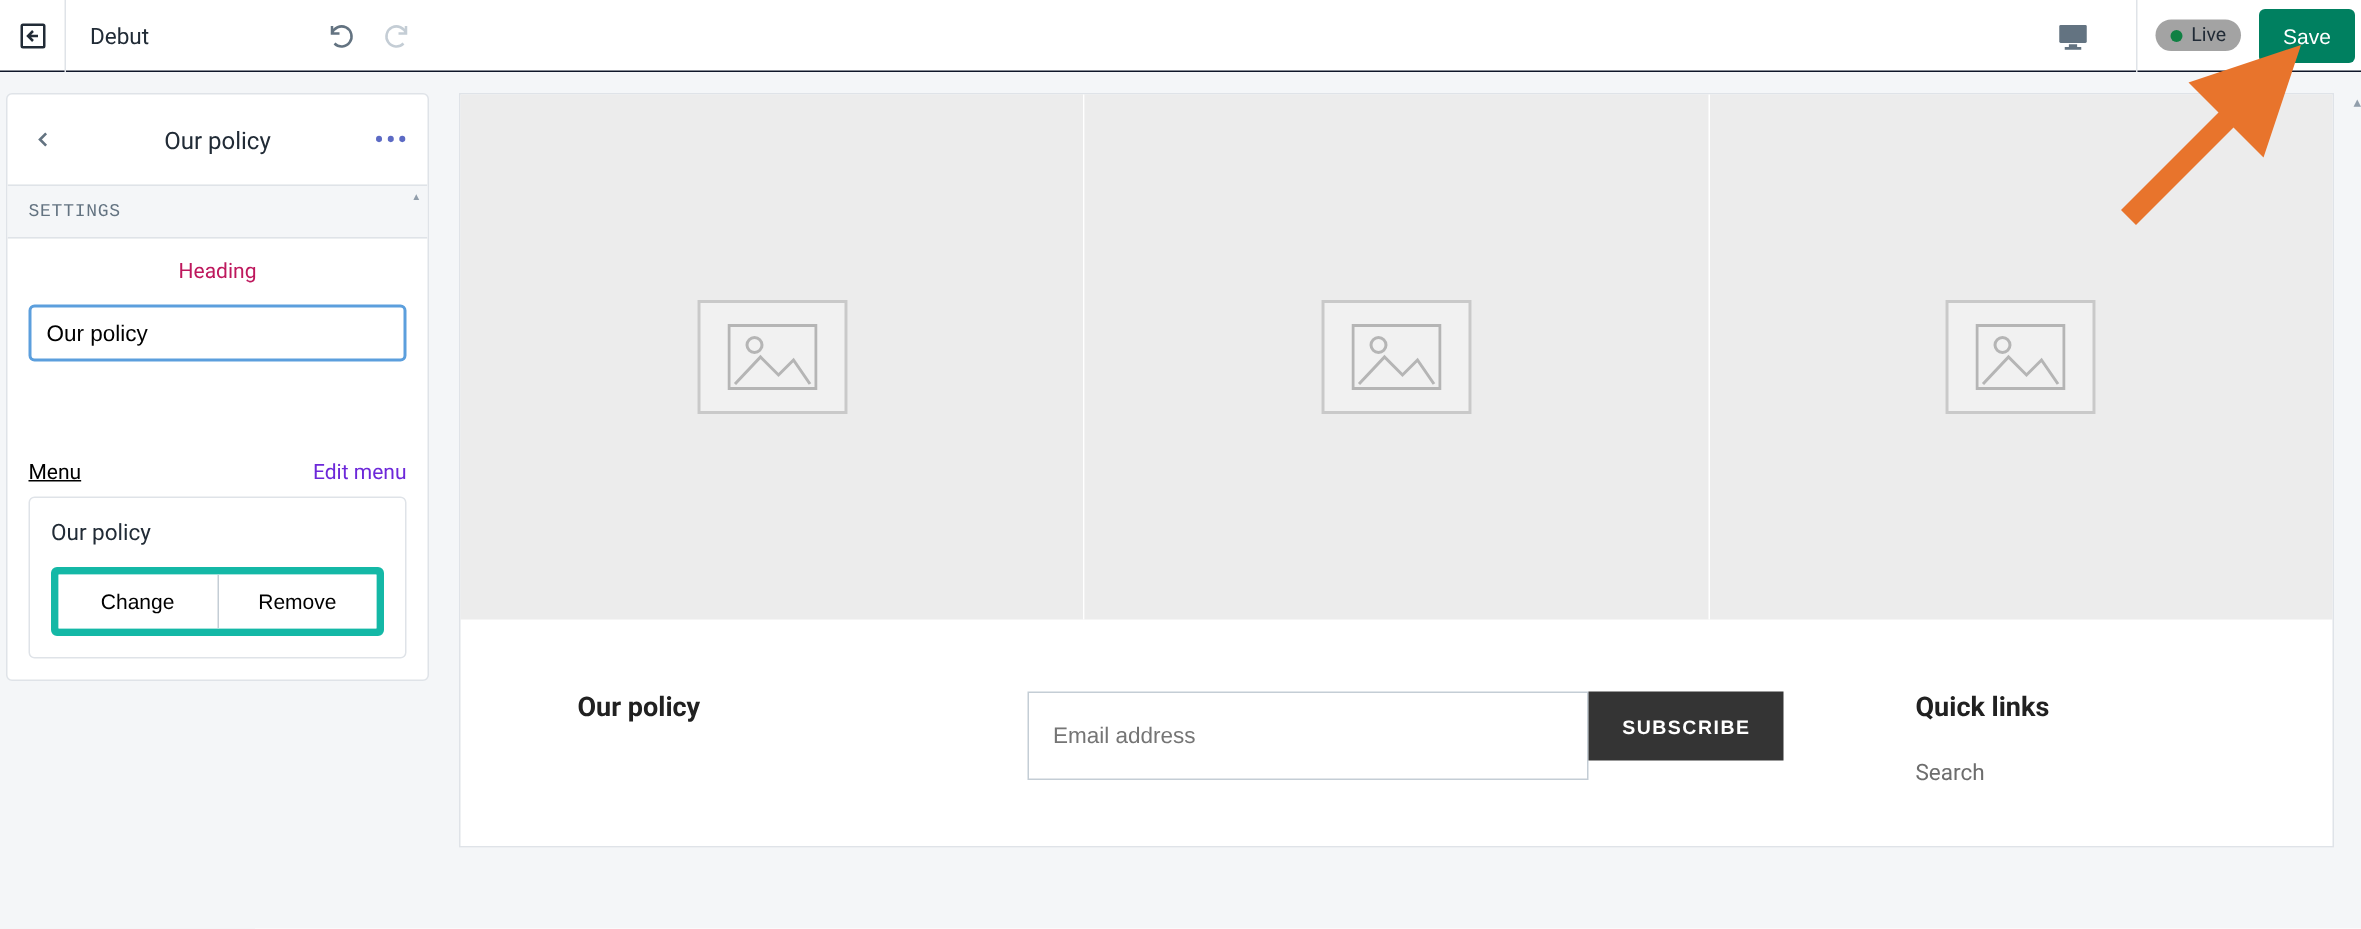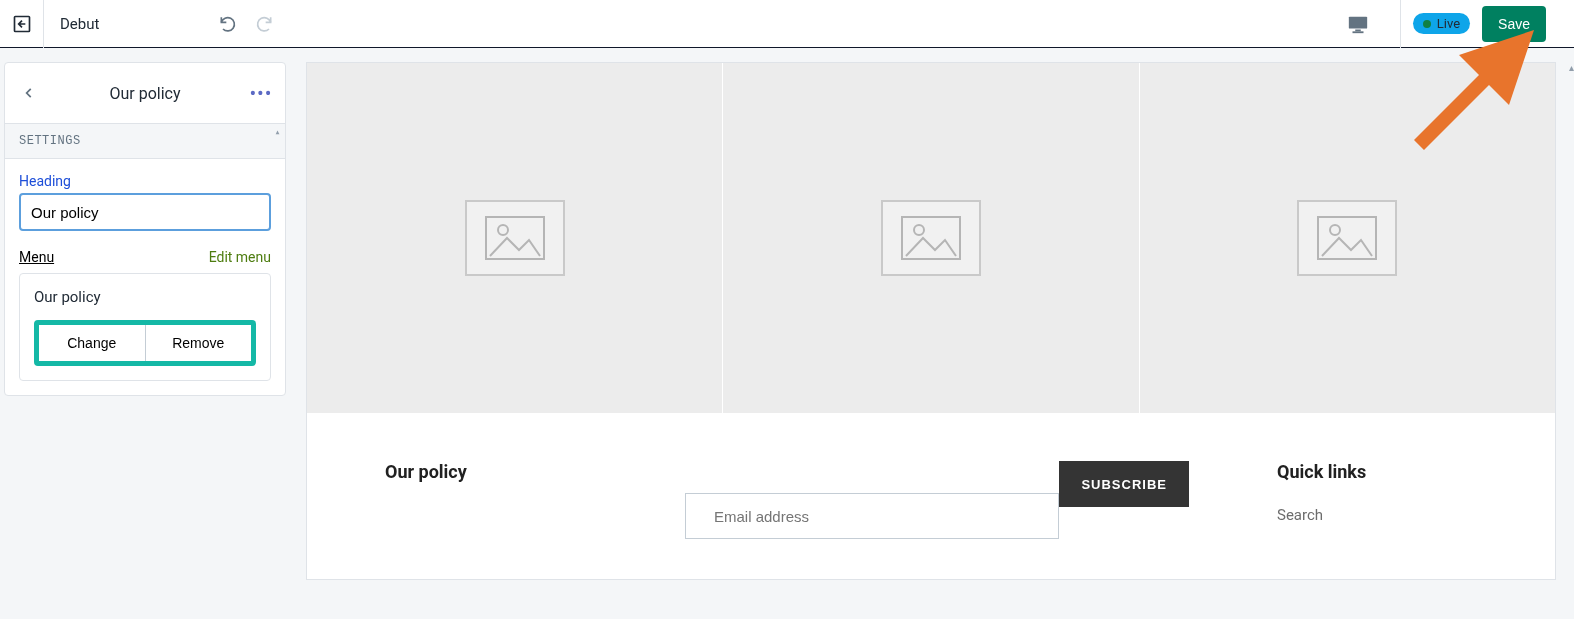--- a/index.html
+++ b/index.html
@@ -9,63 +9,63 @@
 .topbar { display: flex; align-items: center; height: 48px; background: #fff; border-bottom: 1px solid #0f172a; }
 .exit-btn { width: 44px; height: 48px; display: flex; align-items: center; justify-content: center; border-right: 1px solid #dfe3e8; cursor: pointer; }
 .theme-name { padding: 0 16px; font-size: 15px; color: #212b36; min-width: 170px; }
 .undo-redo { display: flex; align-items: center; gap: 8px; padding-right: 16px; }
 .undo-redo .icon-wrap { width: 28px; height: 28px; display:flex; align-items:center; justify-content:center; cursor:pointer; }
 .page-select { display: flex; align-items: center; justify-content: space-between; width: 278px; height: 36px; border: 1px solid #c4cdd5; border-radius: 4px; padding: 0 12px; cursor: pointer; background:#fff; }
 .page-select .caret { color:#637381; }
 .topbar-right { margin-left: auto; display: flex; align-items: center; height: 100%; }
 .viewport-btn { width: 36px; height: 36px; display:flex; align-items:center; justify-content:center; cursor:pointer; margin-right: 12px; }
 .divider-v { width: 1px; height: 48px; background:#dfe3e8; margin: 0 12px; }
-.live-badge { display:flex; align-items:center; gap:6px; background:#0ea5e9; color:#212b36; border-radius: 12px; padding: 3px 10px; font-size: 13px; margin-right: 12px; }
+.live-badge { display:flex; align-items:center; gap:6px; background:#a3a3a3; color:#212b36; border-radius: 12px; padding: 3px 10px; font-size: 13px; margin-right: 12px; }
 .live-dot { width:8px; height:8px; border-radius:50%; background:#108043; }
-.save-btn { background:#008060; color:#fff; border:none; border-radius:4px; height:36px; padding: 0 16px; font-size:14px; font-weight:500; cursor:pointer; margin-right:28px; }
+.save-btn { background:#008060; color:#fff; border:none; border-radius:4px; height:36px; padding: 0 16px; font-size:14px; font-weight:500; cursor:pointer; margin-right:4px; }
 
 
 .main-area { display:flex; height: calc(619px - 48px); }
 
 
 .sidebar { width: 290px; padding: 14px 4px 0 4px; position: relative; }
 .panel { background:#fff; border:1px solid #dfe3e8; border-radius:4px; overflow:hidden; }
 .panel-header { display:flex; align-items:center; height:60px; padding: 0 12px; position:relative; }
 .panel-back { width:24px; display:flex; align-items:center; justify-content:center; cursor:pointer; }
 .panel-title { flex:1; text-align:center; font-size:16px; font-weight:400; color:#212b36; }
 .panel-more { width:24px; display:flex; align-items:center; justify-content:center; cursor:pointer; color:#5c6ac4; font-size:20px; letter-spacing:1px; }
 .settings-label { background:#f4f6f8; border-top:1px solid #dfe3e8; border-bottom:1px solid #dfe3e8; padding: 10px 14px; font-size:12px; color:#637381; letter-spacing:0.5px; position:relative;font-family:Liberation Mono, monospace; }
 .scroll-arrow-up { position:absolute; right:4px; top:2px; color:#919eab; font-size:10px; }
 .panel-body { padding: 14px; }
-.field-label { font-size:14px; color:#1d4ed8; margin-bottom: 4px; }
+.field-label { font-size:14px; color:#be185d; margin-bottom: 14px; text-align: center; }
 .text-input { width:100%; height:38px; border:2px solid #5c9fdd; border-radius:4px; padding: 0 10px; font-size:15px; outline:none; }
 .menu-row { display:flex; justify-content:space-between; align-items:baseline; margin-top: 18px; margin-bottom: 8px; }
 .menu-row .label { font-size:14px; color:#000000;text-decoration:underline;}
-.menu-row .edit-link { font-size:14px; color:#4d7c0f; cursor:pointer; }
+.menu-row .edit-link { font-size:14px; color:#6d28d9; cursor:pointer;margin-top:48px; }
 .menu-card { border:1px solid #dfe3e8; border-radius:4px; padding: 14px; }
 .menu-card .menu-name { font-size:15px; margin-bottom: 14px; }
 .btn-row { display:flex; border:5px solid #14b8a6; border-radius:4px; overflow:hidden; }
 .btn-row button { flex:1; background:#fff; border:none; height:36px; font-size:14px; cursor:pointer; }
 .btn-row button + button { border-left:1px solid #c4cdd5; }
 
 
 .preview-wrap { flex:1; padding: 14px 6px 0 16px; position: relative; }
 .preview-scroll-up { position:absolute; right:0px; top:14px; color:#919eab; font-size:10px; }
 .preview { background:#fff; border:1px solid #dfe3e8; width: 1250px; }
 .gallery-row { display:flex; }
 .gallery-cell { flex:1; height: 350px; background:#ececec; border-right: 1px solid #fff; display:flex; align-items:center; justify-content:center; }
 .gallery-cell:last-child { border-right:none; }
 .img-placeholder { width: 100px; height: 76px; border: 2px solid #c9c9c9; display:flex; align-items:center; justify-content:center; background:#f1f1f1; }
 .footer-area { display:flex; padding: 48px 78px 40px 78px; gap: 40px; }
 .footer-col .heading { font-size:18px; font-weight:700; margin-bottom: 24px; color:#212121; }
 .footer-col.policy { width: 260px; }
 .footer-col.newsletter { flex:1; }
 .footer-col.links { width: 200px; margin-left: 48px; }
 .news-row { display:flex; }
-.news-input { flex:1; height:46px; border:1px solid #c4cdd5; padding: 0 28px; font-size:15px; outline:none;margin-top:32px; }
+.news-input { flex:1; height:59px; border:1px solid #c4cdd5; padding: 0 16px; font-size:15px; outline:none; }
 .sub-btn { height:46px; padding: 0 22px; background:#343434; color:#fff; border:none; font-weight:700; letter-spacing:1px; font-size:13px; cursor:pointer; }
 .quick-link { color:#6d6d6d; font-size:15px; cursor:pointer; }
 
 
 .arrow-annot { position:absolute; top: 20px; right: 40px; width: 140px; height: 140px; z-index: 50; pointer-events:none; }
 
 svg { display:block; }
 </style>
 </head>
 <body>

